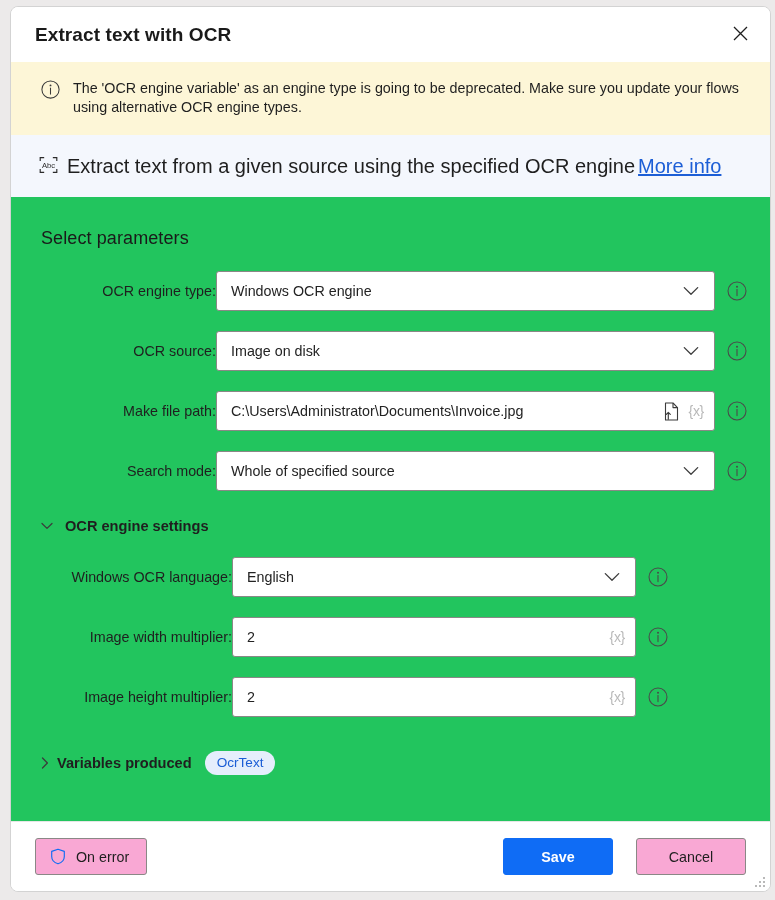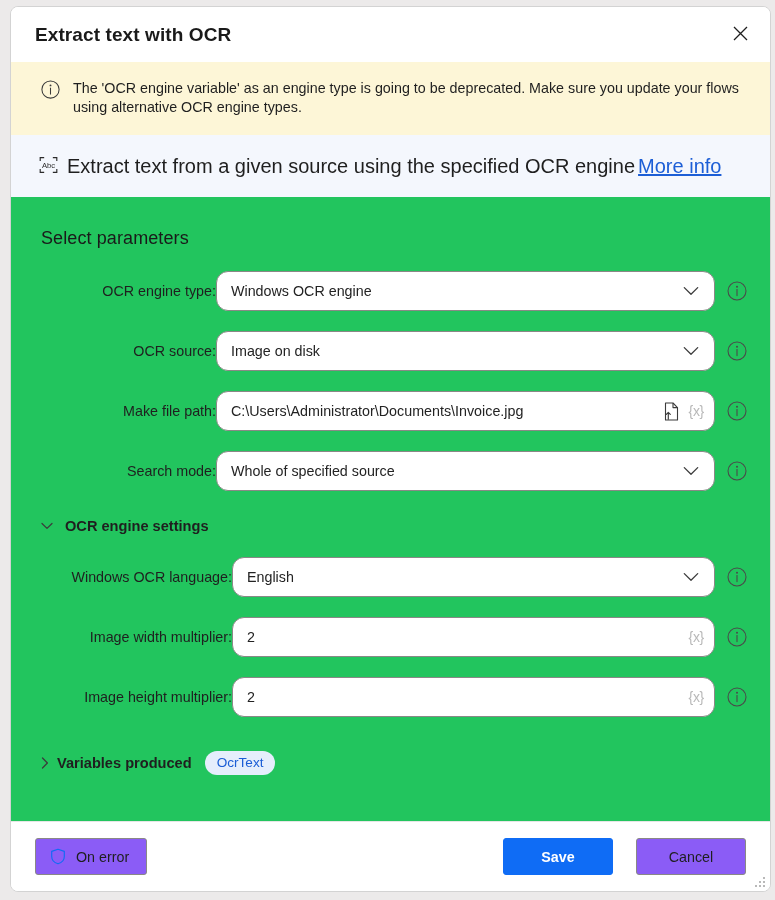--- a/index.html
+++ b/index.html
@@ -143,27 +143,27 @@
     flex: 0 0 191px;
     padding-left: 18px;
     box-sizing: border-box;
   }
 
   .control {
     position: relative;
     height: 40px;
     box-sizing: border-box;
     border: 1px solid #8a8886;
-    border-radius: 12px;
+    border-radius: 3px;
     background: #ffffff;
     display: flex;
     align-items: center;
     width: 499px;
   }
-  .field-row.indented .control { width: 483px; }
+  .field-row.indented .control { width: 404px; }
 
   .control-value {
     font-size: 14.3px;
     color: #232323;
     padding-left: 14px;
     flex: 1 1 auto;
     white-space: nowrap;
     overflow: hidden;
   }
 
@@ -250,21 +250,21 @@
   .btn {
     height: 37px;
     border-radius: 3px;
     font-size: 14.3px;
     font-family: "Liberation Sans", sans-serif;
     display: inline-flex;
     align-items: center;
     justify-content: center;
     cursor: pointer;
     box-sizing: border-box;
-    background: #8b5cf6;
+    background: #f9a8d4;
     border: 1px solid #8a8886;
     color: #1f1f1f;
     padding: 0 18px;
   }
   .btn-onerror {
     gap: 10px;
     padding: 0 17px 0 14px;
   }
   .btn-primary {
     background: #0f6cf5;

